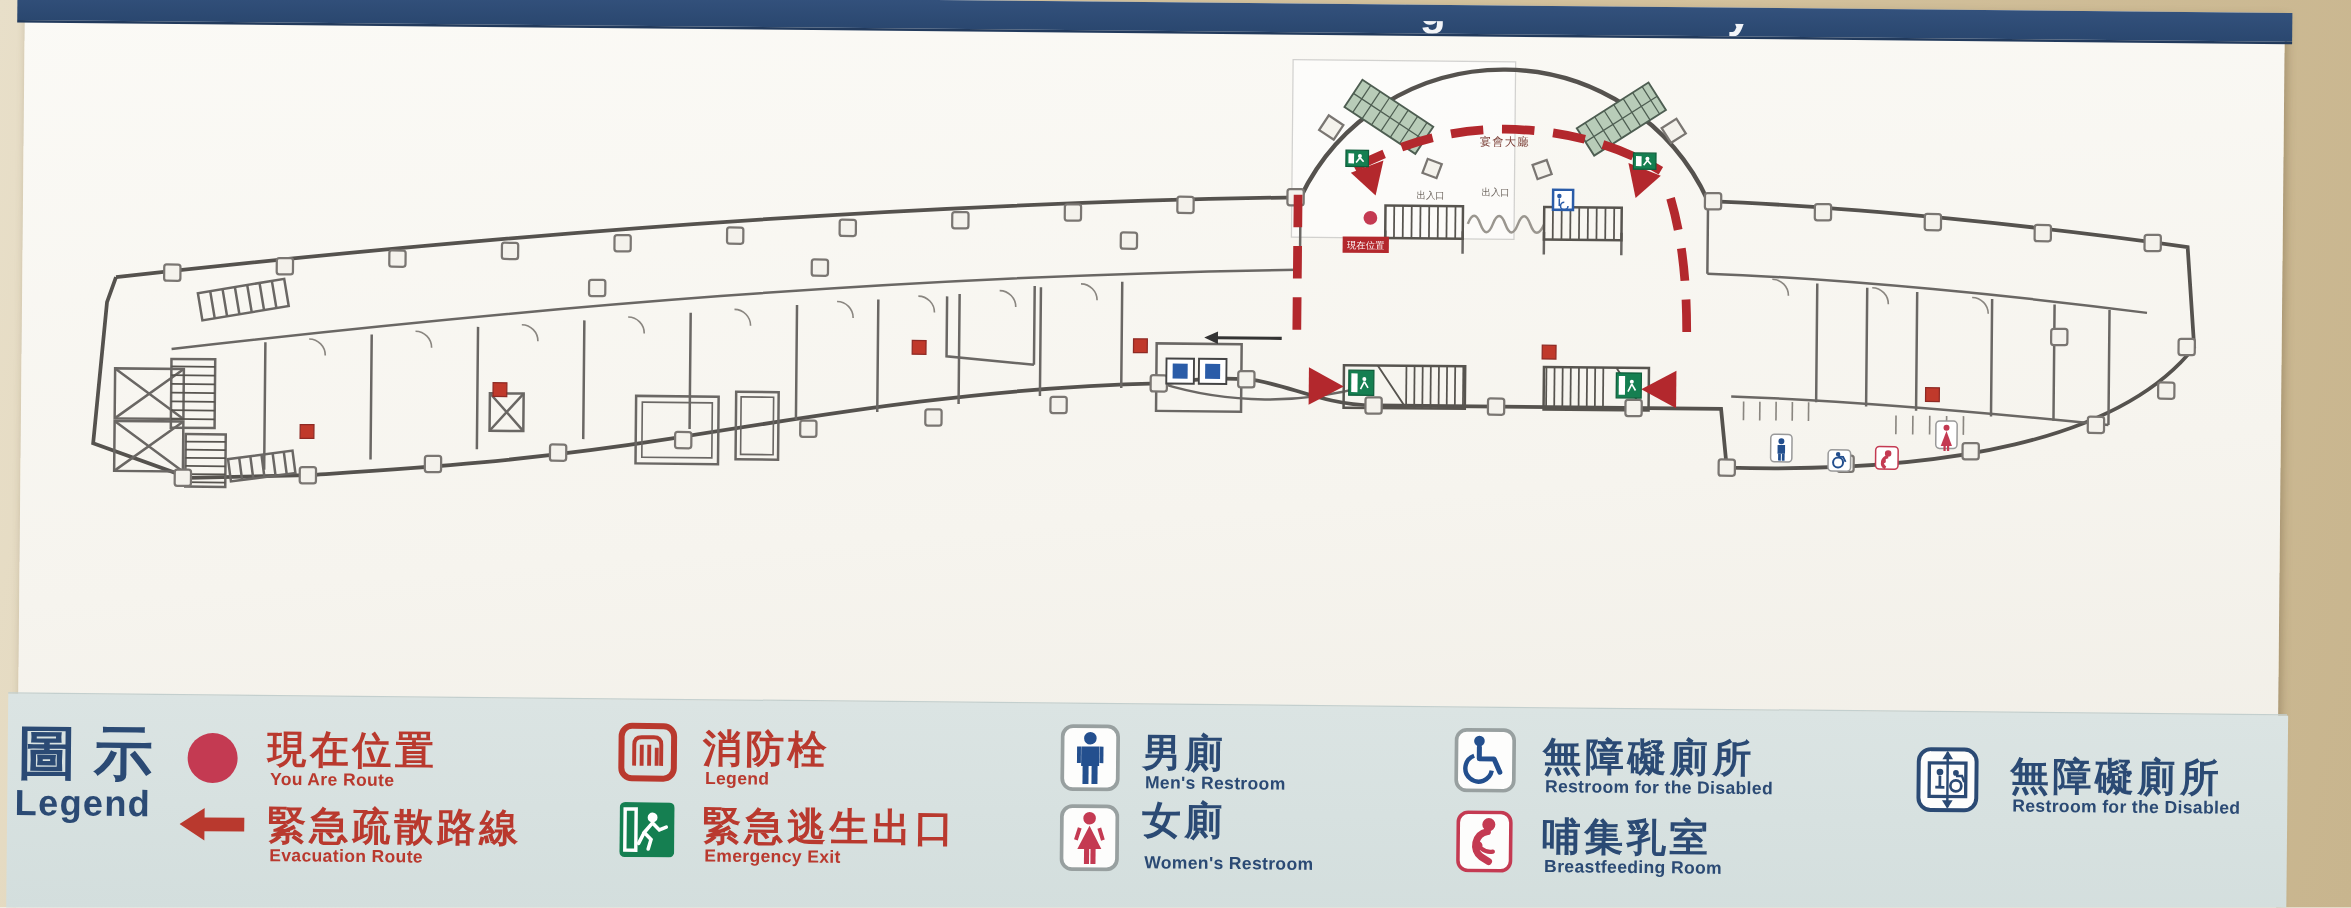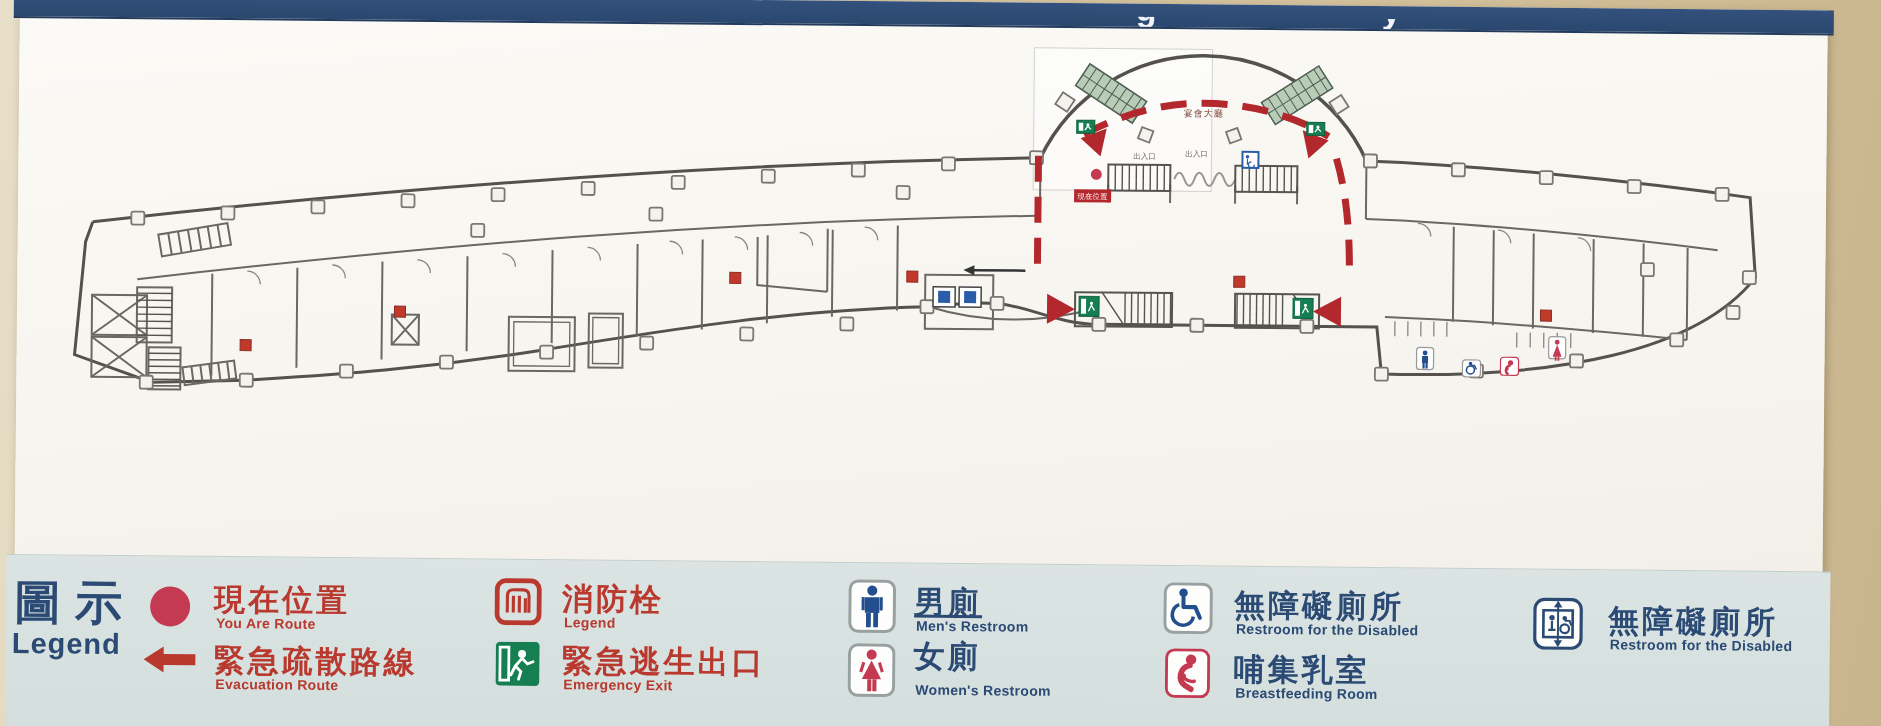--- a/index.html
+++ b/index.html
@@ -379,21 +379,21 @@
       <svg width="48" height="54" viewBox="0 0 40 45">
           <rect x="1.5" y="1.5" width="37" height="42" rx="7" fill="#fdfdfc" stroke="#98a0a0" stroke-width="2.5"></rect>
           <circle cx="20" cy="9.5" r="4.2" fill="#234f8e"></circle>
           <rect x="14" y="15" width="12" height="13" fill="#234f8e"></rect>
           <rect x="11.2" y="15" width="2.6" height="11" fill="#234f8e"></rect>
           <rect x="26.2" y="15" width="2.6" height="11" fill="#234f8e"></rect>
           <rect x="15" y="28" width="4" height="12" fill="#234f8e"></rect>
           <rect x="21" y="28" width="4" height="12" fill="#234f8e"></rect>
         </svg>
     </div>
-    <div class="lg-zh blue" style="left:908px;top:18px;text-decoration:underline;">男廁</div>
+    <div class="lg-zh blue" style="left:908px;top:18px;">男廁</div>
     <div class="lg-en blue" style="left:910px;top:54px;">Men's Restroom</div>
 
     <div class="licon" style="left:842px;top:80px;">
       <svg width="48" height="54" viewBox="0 0 40 45">
           <rect x="1.5" y="1.5" width="37" height="42" rx="7" fill="#fdfdfc" stroke="#98a0a0" stroke-width="2.5"></rect>
           <circle cx="20" cy="9.5" r="4.2" fill="#c43a52"></circle>
           <polygon points="20,14.5 28,30 12,30" fill="#c43a52"></polygon>
           <path d="M13.5,16 L11,24 M26.5,16 L29,24" stroke="#c43a52" stroke-width="2.6"></path>
           <rect x="16.5" y="30" width="3.4" height="10" fill="#c43a52"></rect>
           <rect x="20.8" y="30" width="3.4" height="10" fill="#c43a52"></rect>

